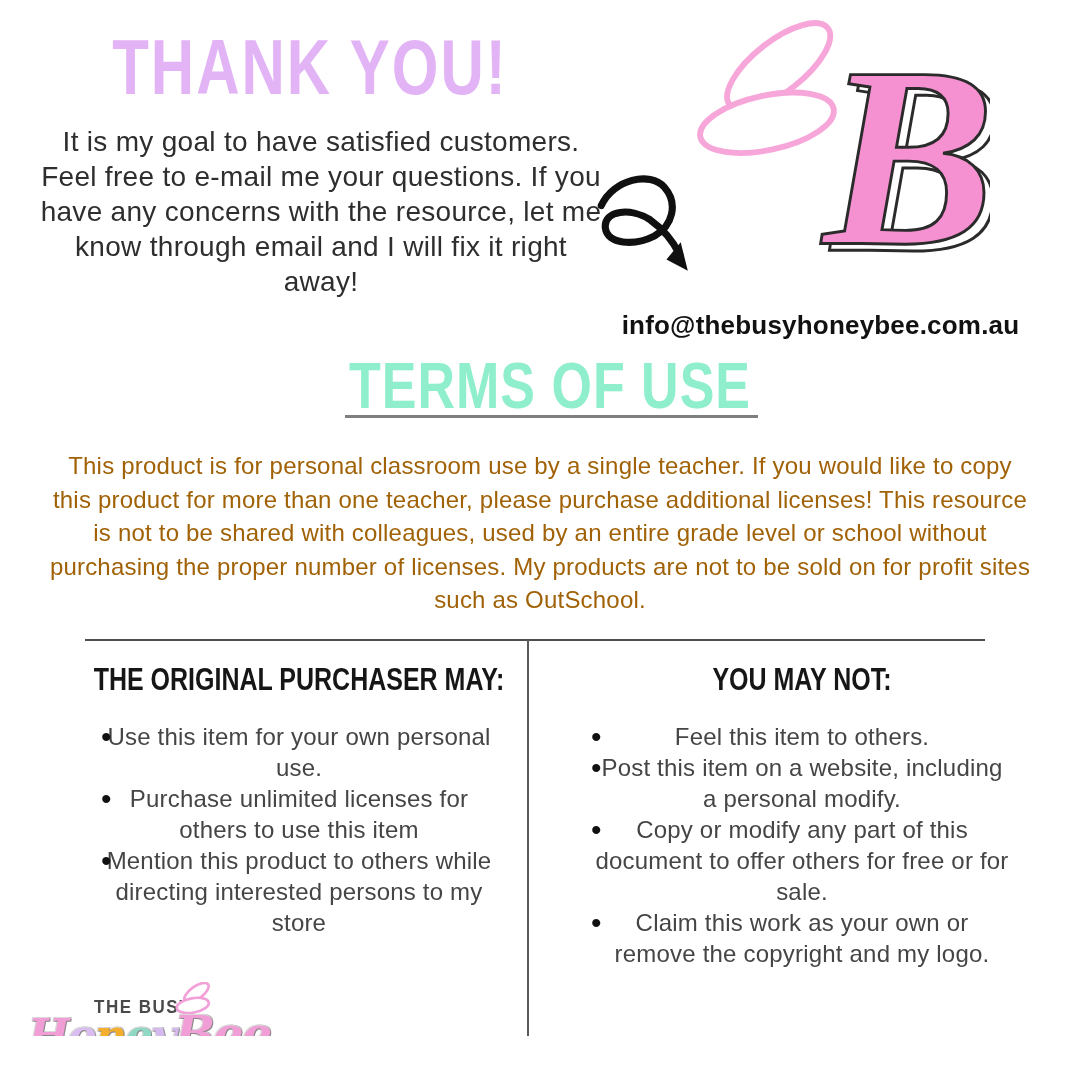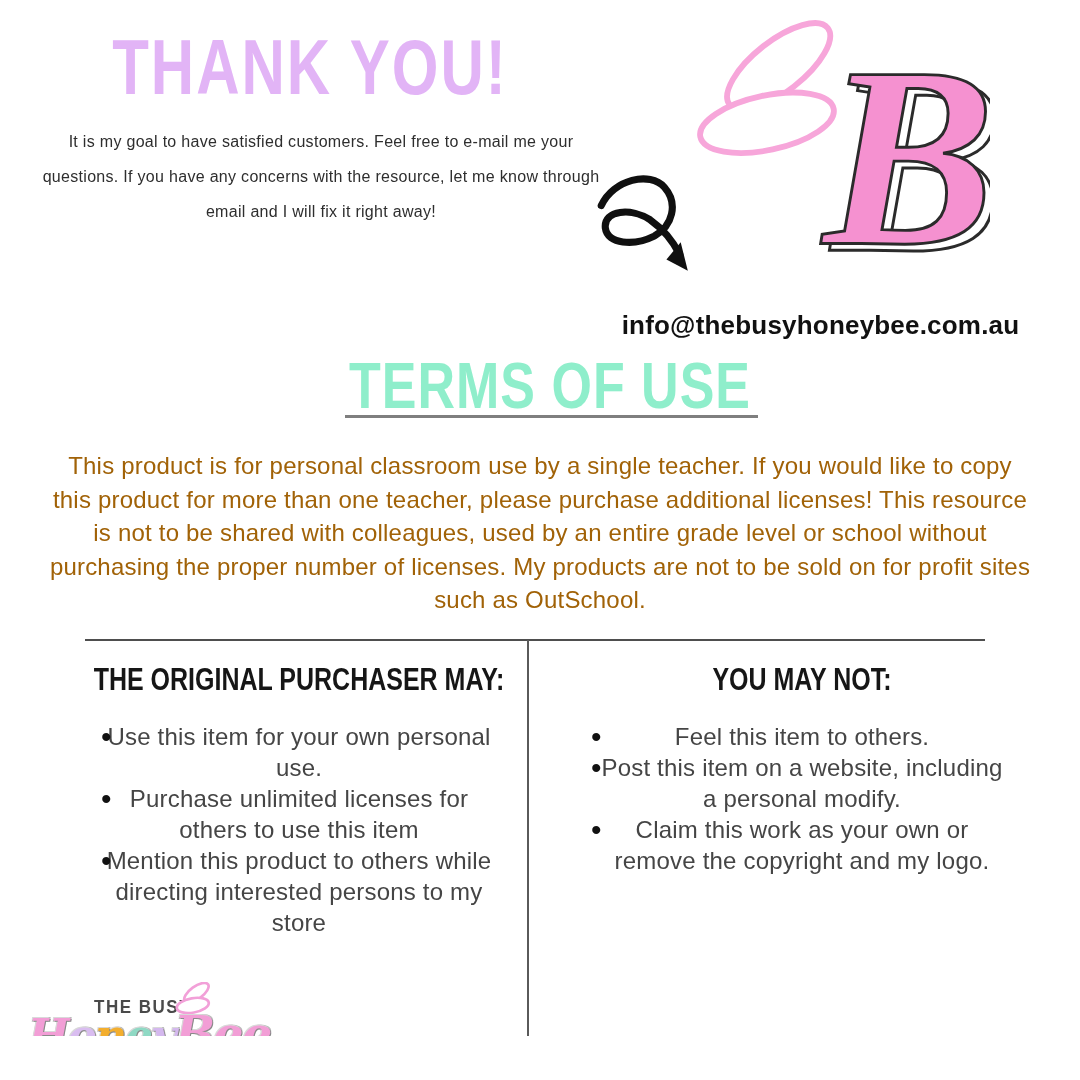--- a/index.html
+++ b/index.html
@@ -8,21 +8,21 @@
     font-family:"Liberation Sans",sans-serif;color:#2f2f2f;
   }
   
   .ty-title{
     position:absolute;left:60px;top:22px;width:500px;text-align:center;
     font-size:60px;font-weight:bold;letter-spacing:2px;color:#e2b4f6;
     transform:scaleY(1.30);transform-origin:top center;white-space:nowrap;
   }
   .ty-body{
     position:absolute;left:35px;top:124px;width:572px;text-align:center;
-    font-size:16px;line-height:35px;letter-spacing:.3px;color:#2e2e2e;font-weight:400;
+    font-size:28px;line-height:35px;letter-spacing:.3px;color:#2e2e2e;font-weight:400;
   }
   .arrow-wrap{position:absolute;left:588px;top:173px;width:108px;height:112px;}
   
   .b-logo{position:absolute;left:688px;top:6px;width:302px;height:292px;}
   .email{
     position:absolute;left:598px;top:310px;width:445px;text-align:center;
     font-size:26px;font-weight:bold;color:#111;letter-spacing:.2px;
   }
   
   .terms-title{
@@ -118,20 +118,21 @@
       <li>Purchase unlimited licenses for others to use this item</li>
       <li>Mention this product to others while directing interested persons to my store</li>
     </ul>
   </div>
 
   <div class="col right">
     <div class="col-header">YOU MAY NOT:</div>
     <ul>
       <li>Feel this item to others.</li>
       <li>Post this item on a website, including a personal modify.</li>
+      <li>Copy or modify any part of this document to offer others for free or for sale.</li>
       <li>Claim this work as your own or remove the copyright and my logo.</li>
     </ul>
   </div>
 
   <div class="footer-logo">
     <div class="footer-tag">THE BUSY</div>
     <div class="footer-wings">
       <svg viewBox="0 0 60 40" width="60" height="36">
         <ellipse cx="26" cy="12" rx="16" ry="7" fill="#ffffff" stroke="#f2a0d8" stroke-width="3" transform="rotate(-36 26 12)"></ellipse>
         <ellipse cx="22" cy="26" rx="18" ry="8" fill="#ffffff" stroke="#f2a0d8" stroke-width="3" transform="rotate(-10 22 26)"></ellipse>

